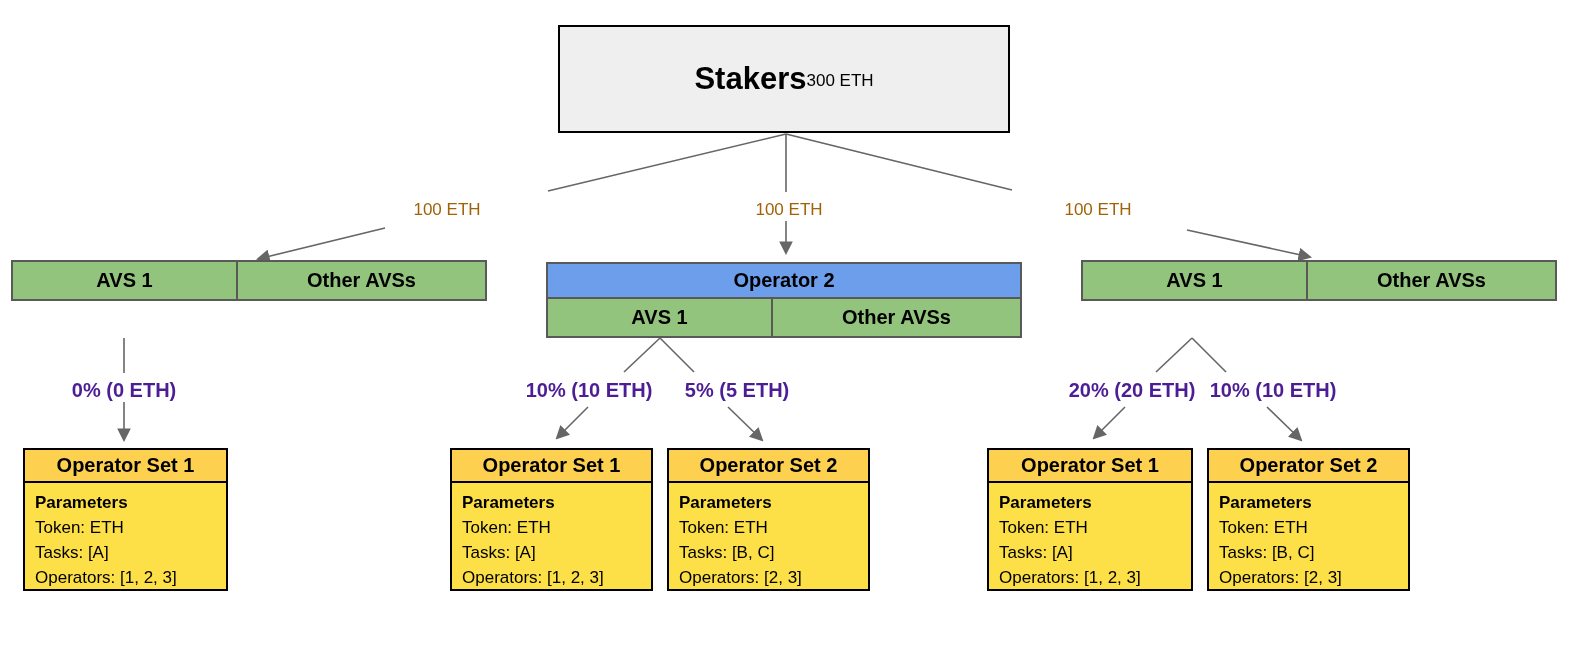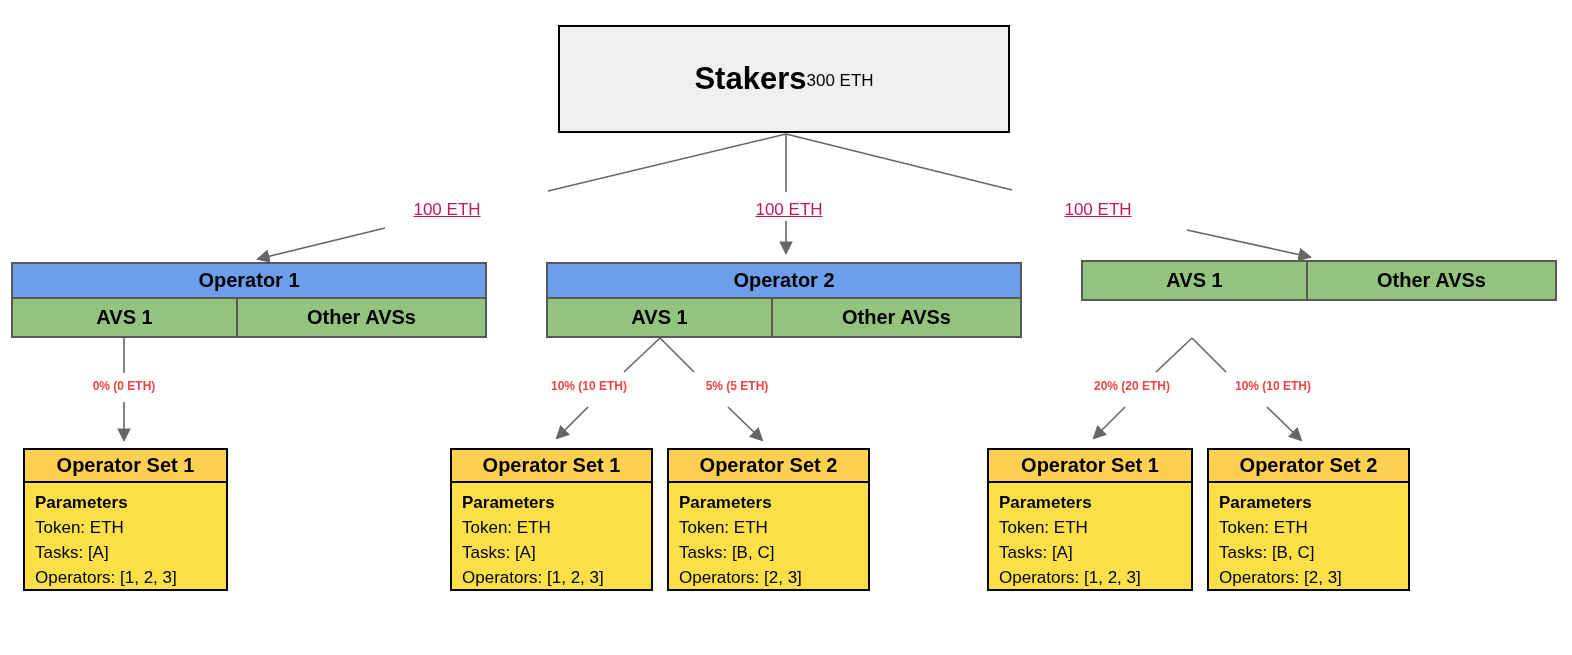--- a/index.html
+++ b/index.html
@@ -16,22 +16,22 @@
   .stakers{
     left:558px;top:25px;width:452px;height:108px;
     background:#efefef;border:2px solid #000;
     display:flex;flex-direction:row;align-items:center;justify-content:center;
   }
   .stakers .title{font-size:31px;font-weight:bold;line-height:36px;}
   .stakers .amount{font-size:17px;margin-top:4px;}
 
   
   .flabel{position:absolute;transform:translateX(-50%);white-space:nowrap;}
-  .eth-label{font-size:17px;color:#be185d;text-decoration:underline;}
-  .pct-label{font-size:12px;font-weight:bold;color:#ef4444;}
+  .eth-label{font-size:17px;color:#a16207;}
+  .pct-label{font-size:20px;font-weight:bold;color:#4c1d95;}
 
   
   .op{position:absolute;width:476px;}
   .op-header{
     height:37px;background:#6d9eeb;border:2px solid #595959;
     display:flex;align-items:center;justify-content:center;
     font-size:20px;font-weight:bold;
   }
   .op-row{display:flex;margin-top:-2px;height:41px;}
   .op-cell{
@@ -90,21 +90,20 @@
 <div class="abs stakers">
   <div class="title">Stakers</div>
   <div class="amount">300 ETH</div>
 </div>
 
 <div class="flabel eth-label" style="left:447px;top:200px;">100 ETH</div>
 <div class="flabel eth-label" style="left:789px;top:200px;">100 ETH</div>
 <div class="flabel eth-label" style="left:1098px;top:200px;">100 ETH</div>
 
 <div class="op" style="left:11px;top:262px;">
-  <div class="op-header">Operator 1</div>
   <div class="op-row">
     <div class="op-cell avs">AVS 1</div>
     <div class="op-cell other">Other AVSs</div>
   </div>
 </div>
 
 <div class="op" style="left:546px;top:262px;border-radius:12px;">
   <div class="op-header">Operator 2</div>
   <div class="op-row">
     <div class="op-cell avs">AVS 1</div>

